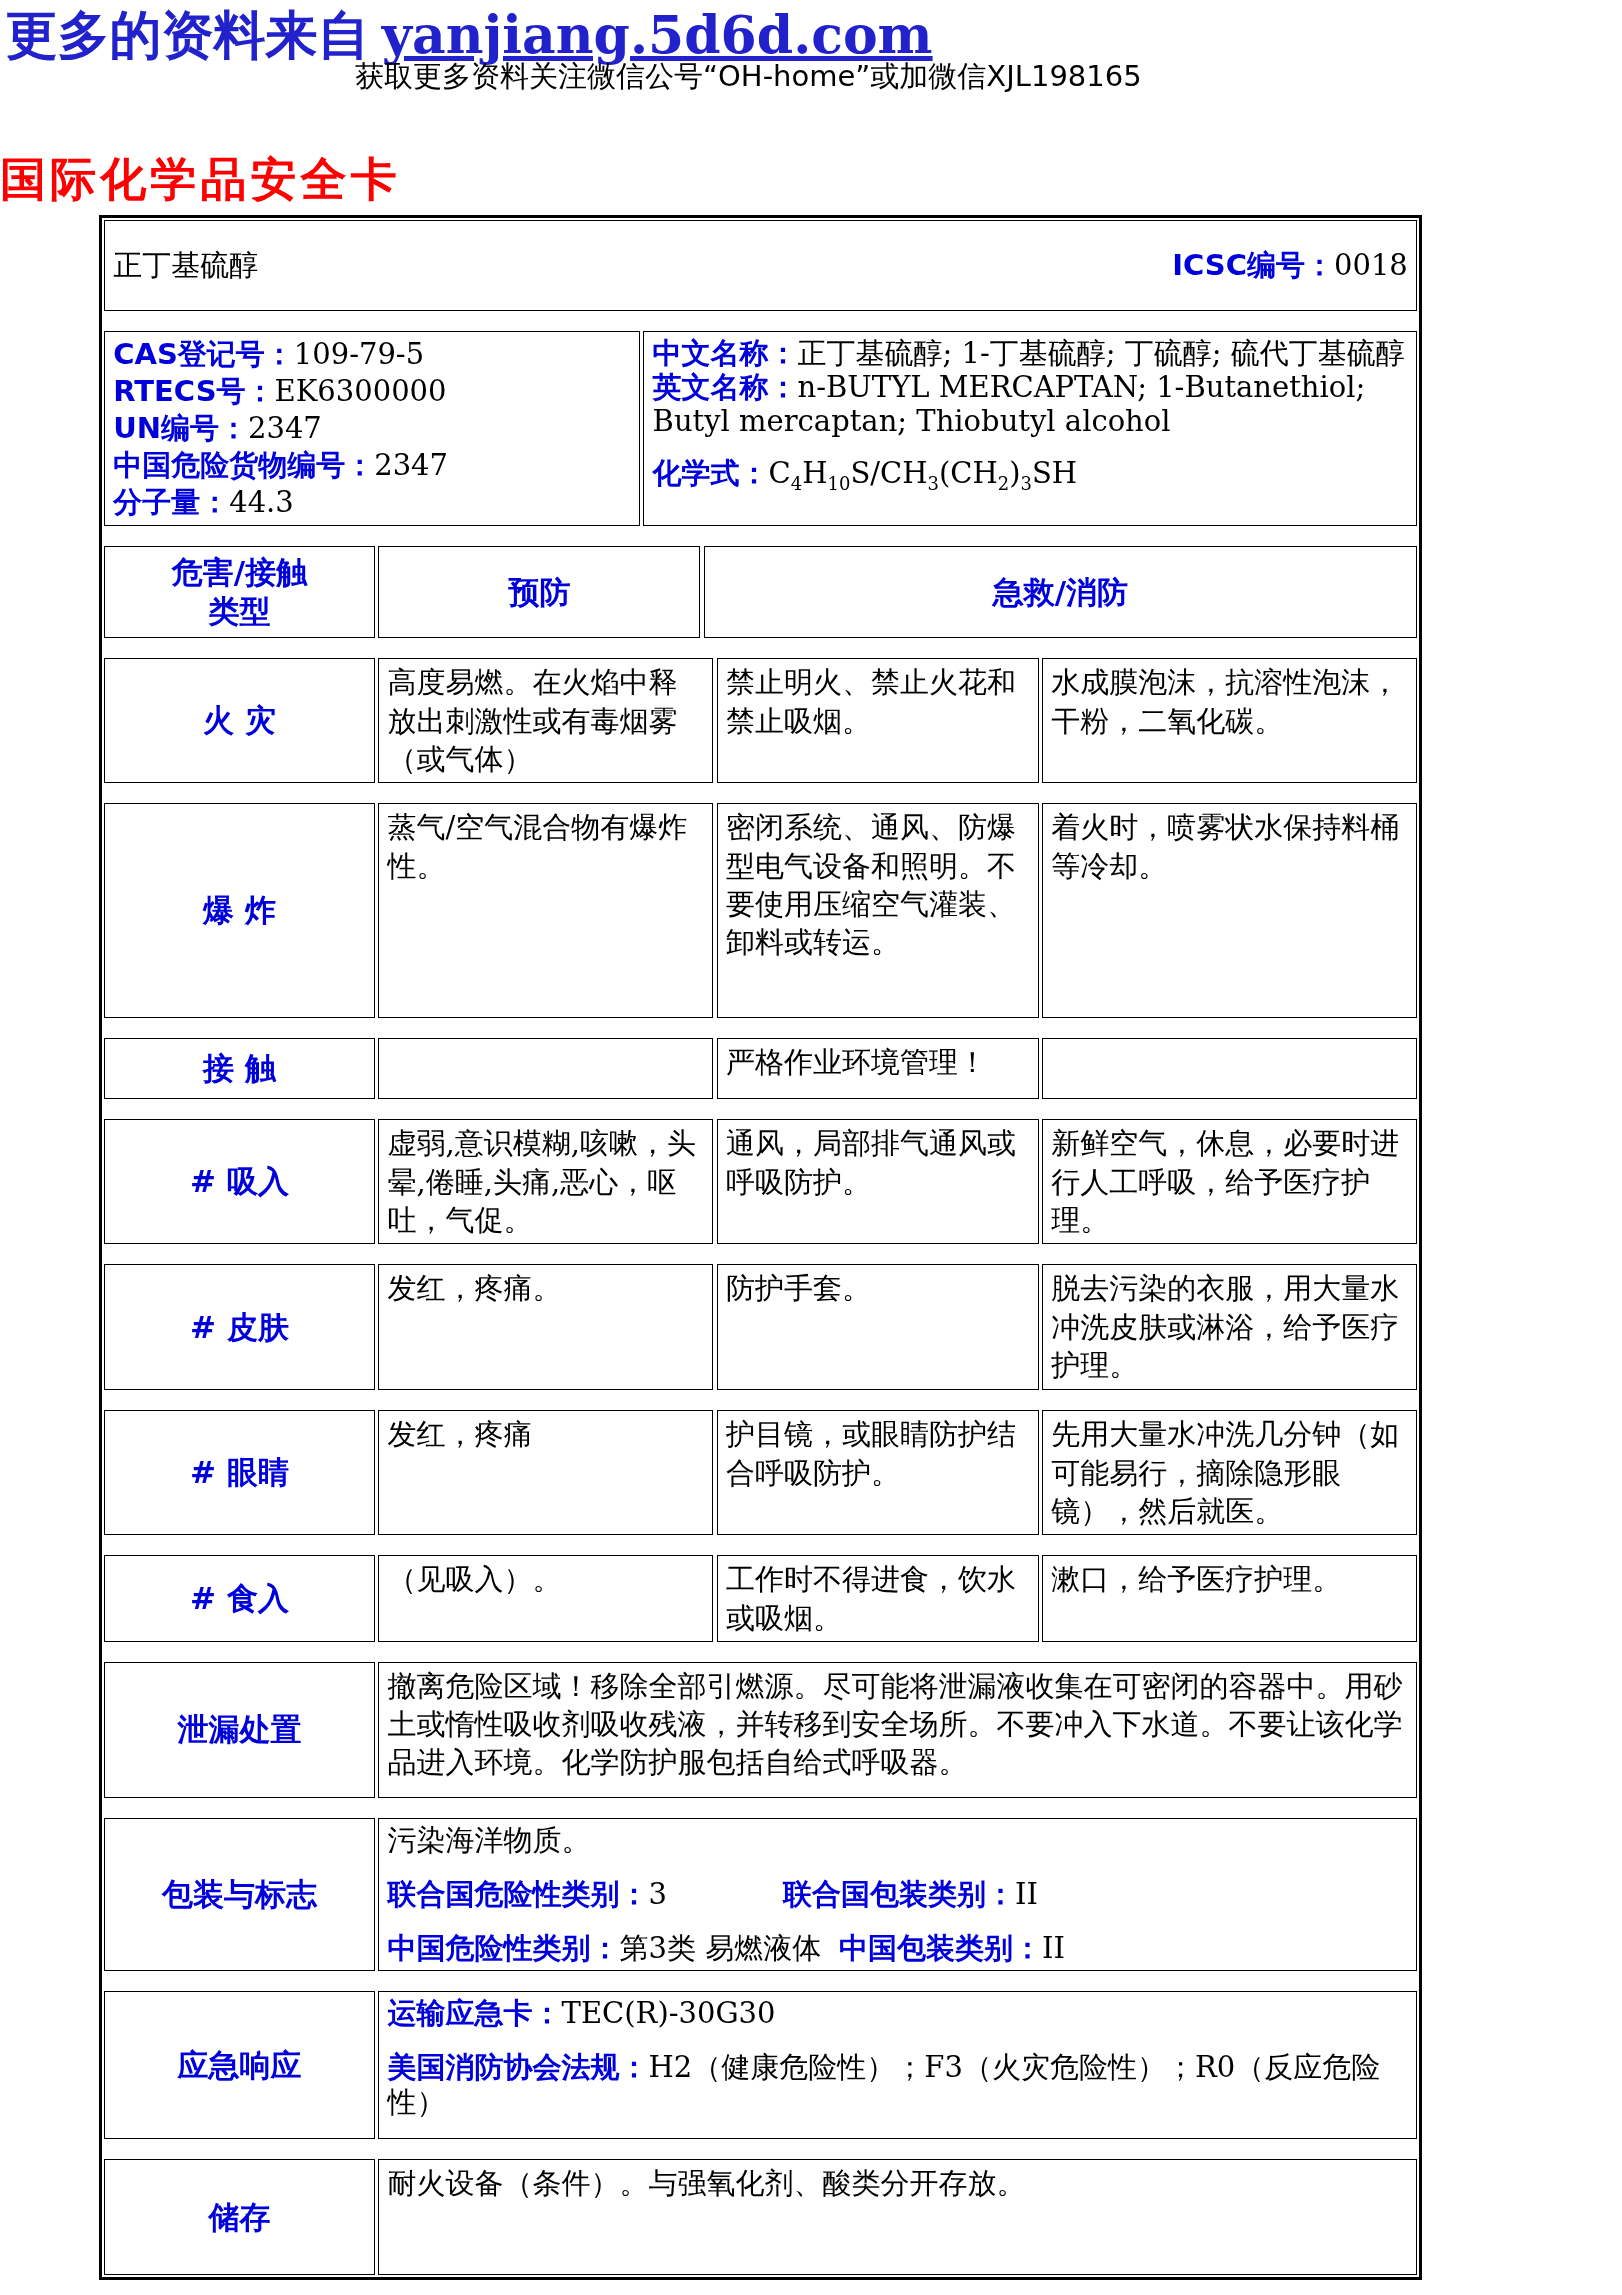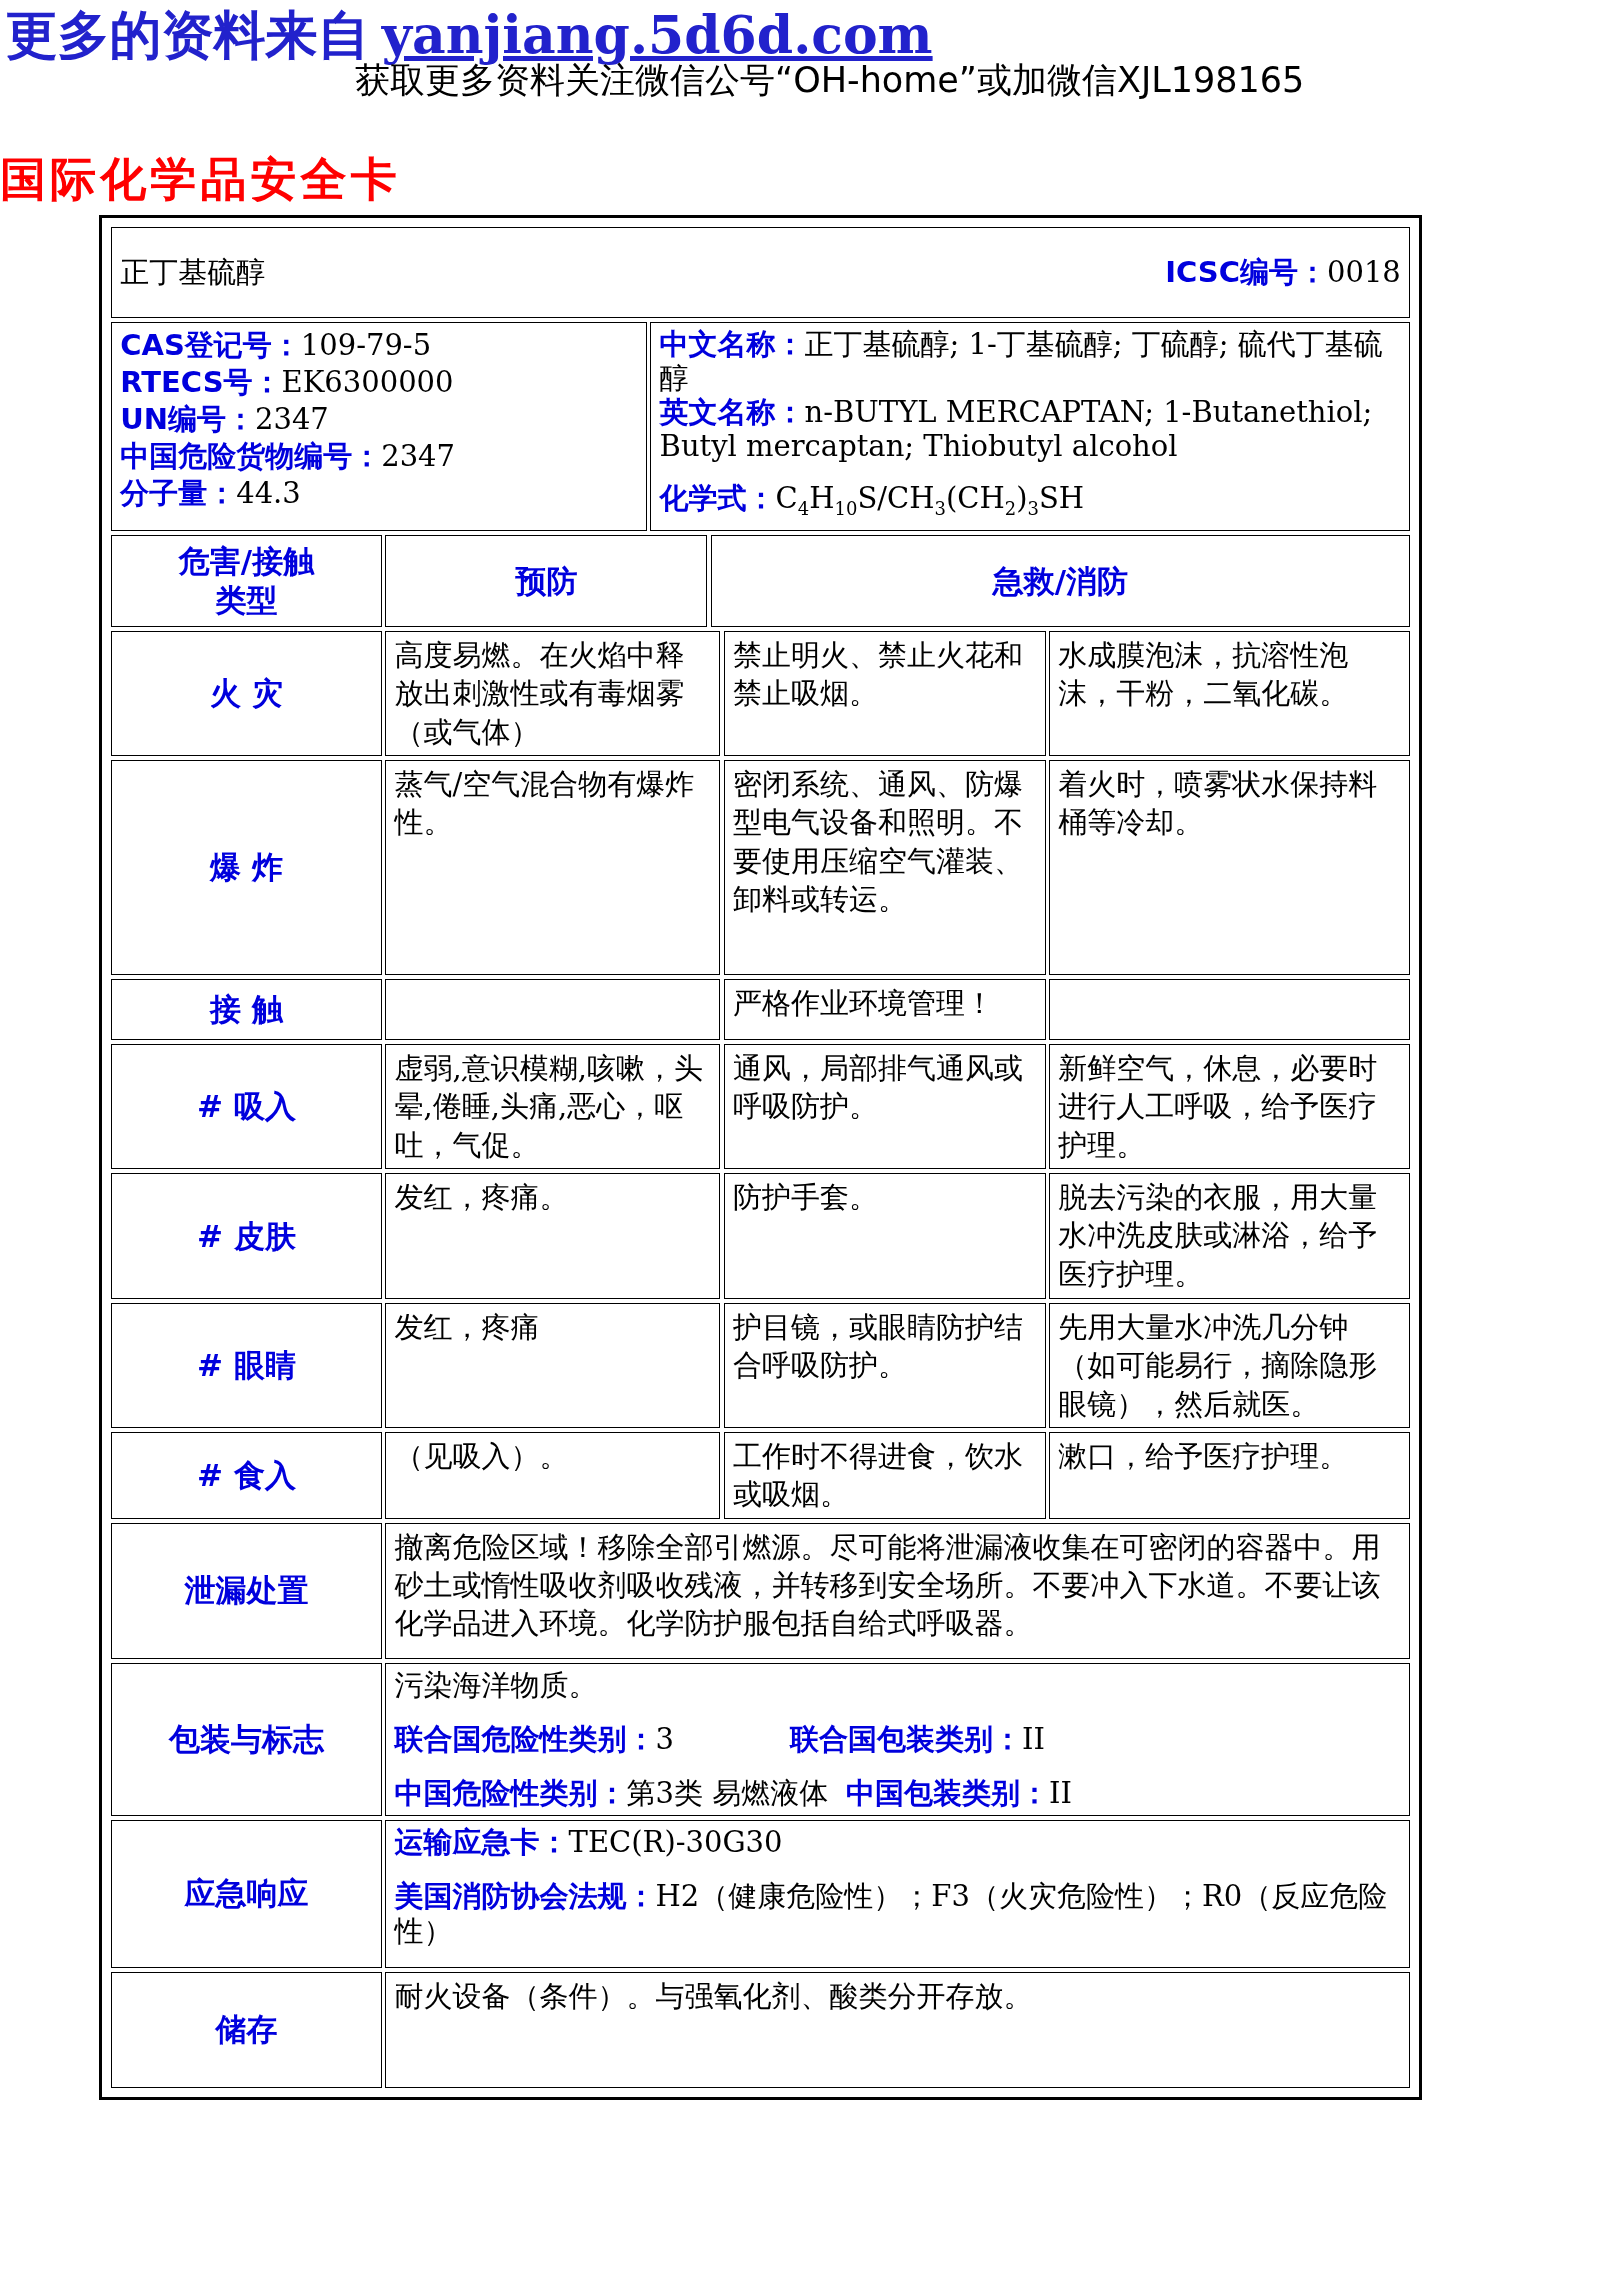--- a/index.html
+++ b/index.html
@@ -7,32 +7,32 @@
     width:1623px;height:2295px;position:relative;background:#ffffff;
     font-family:"DejaVu Serif","Liberation Serif",serif;color:#000;
   }
   .promo{
     position:absolute;left:5.5px;top:1.4px;
     font-size:52px;font-weight:bold;color:#2222cc;white-space:nowrap;
     font-family:"DejaVu Serif","Liberation Serif",serif;
   }
   .promo-url{text-decoration:underline;margin-left:12.3px;}
   .wechat{
-    position:absolute;left:355px;top:57px;font-size:35px;color:#000;
+    position:absolute;left:355px;top:57px;font-size:29px;color:#000;
     font-family:"DejaVu Sans","Liberation Sans",sans-serif;white-space:nowrap;
   }
   .main-title{
     position:absolute;left:0;top:149px;width:1623px;text-align:left;
     font-size:46px;font-weight:bold;color:#ff0000;letter-spacing:4.1px;
     font-family:"DejaVu Serif","Liberation Serif",serif;
   }
   .icsc{
     position:absolute;left:99px;top:215px;width:1323px;box-sizing:border-box;
-    border:3.4px solid #000;background:#fff;padding:9px;
-    display:flex;flex-direction:column;gap:4px;
+    border:3.4px solid #000;background:#fff;padding:2px;
+    display:flex;flex-direction:column;gap:20px;
   }
   .trow{display:flex;gap:3.4px;}
   .cell{
     border:1.4px solid #000;box-sizing:border-box;padding:4.1px 8.2px;
     font-size:29px;line-height:1.32;background:#fff;
   }
   
   .c1{flex:0 0 271px;}
   .c2{flex:0 0 335px;}
   .c3{flex:0 0 322px;}

